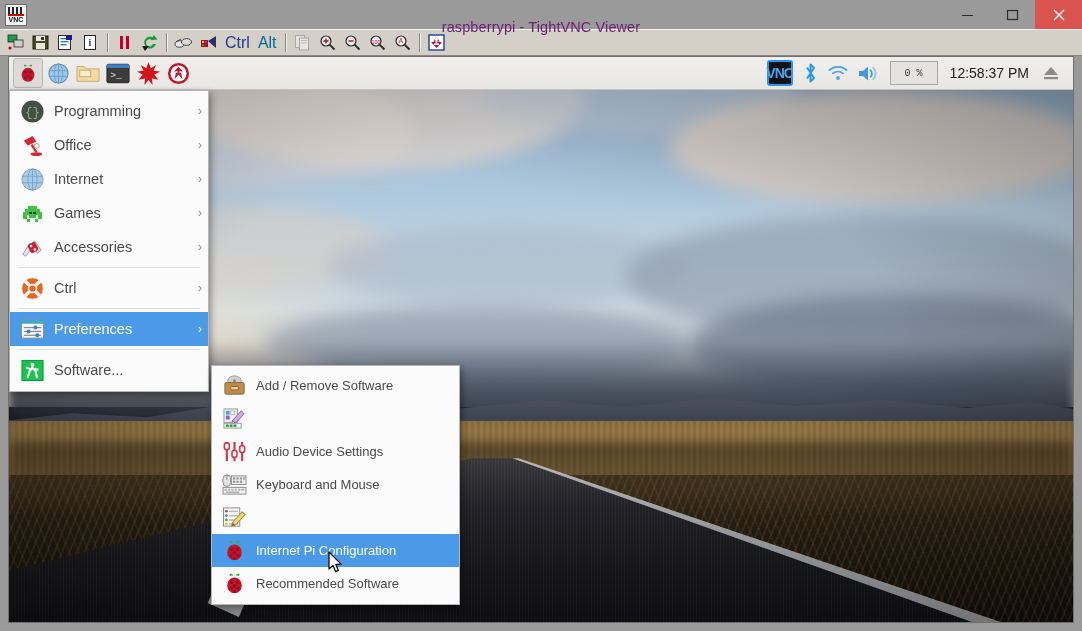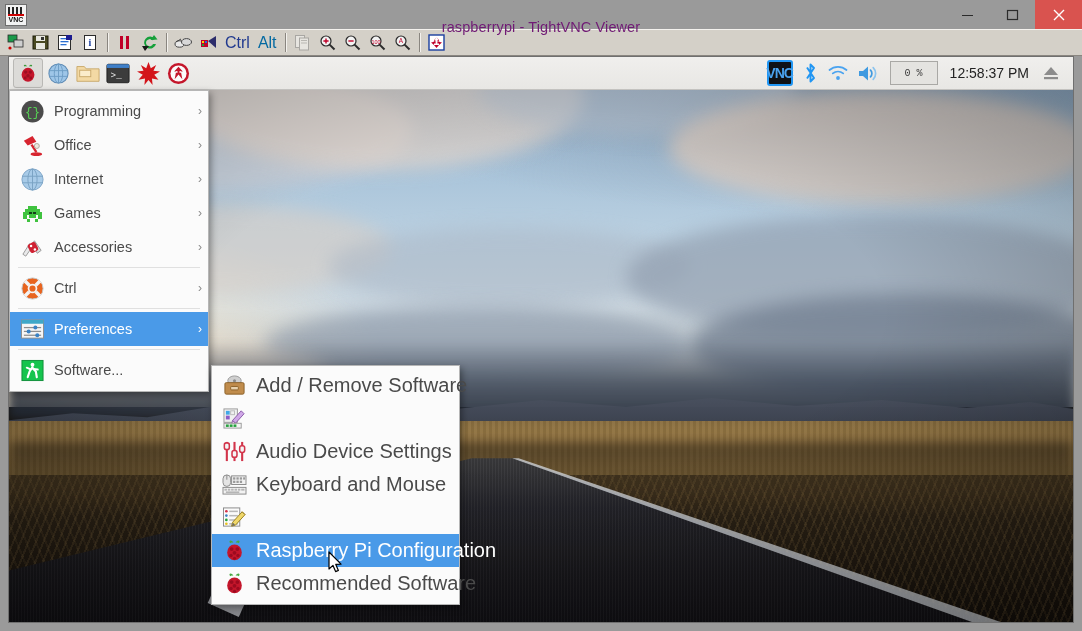--- a/index.html
+++ b/index.html
@@ -237,21 +237,21 @@
   .menu-sep { height: 1px; background: #e0e0e0; margin: 3px 8px; }
 
   #sub-menu {
     position: absolute; left: 202px; top: 308px; width: 249px;
     background: #fbfbfb;
     border: 1px solid #b6b6b6;
     box-shadow: 2px 3px 7px rgba(0,0,0,.38);
     padding: 3px 0 4px 0;
     z-index: 45;
   }
-  #sub-menu .menu-item { height: 33px; font-size: 20px; }
+  #sub-menu .menu-item { height: 33px; font-size: 13px; }
 
   
   #cursor { position: absolute; left: 319px; top: 494px; z-index: 60; }
 
   svg { display:block; }
 </style>
 </head>
 <body>
 
 <div id="app-window">
@@ -774,21 +774,21 @@
             <g fill="#96081e" opacity=".85">
               <circle cx="10" cy="11.5" r="2"></circle>
               <circle cx="16" cy="11.5" r="2"></circle>
               <circle cx="13" cy="15.4" r="2"></circle>
               <circle cx="9.4" cy="18.2" r="1.8"></circle>
               <circle cx="16.6" cy="18.2" r="1.8"></circle>
               <circle cx="13" cy="21" r="1.6"></circle>
             </g>
           </svg>
         </span>
-        <span class="mi-label">Raspberry Pi Configuration</span>
+        <span class="mi-label">Internet Pi Configuration</span>
       </div>
 
       <div class="menu-item">
         <span class="mi-icon">
           <svg width="25" height="25" viewBox="0 0 26 26">
             <path d="M8.5 5.5 C6 2 10.5 1.6 11.8 5.2 C10.2 4.4 9.4 4.8 8.5 5.5Z" fill="#49a942"></path>
             <path d="M17.5 5.5 C20 2 15.5 1.6 14.2 5.2 C15.8 4.4 16.6 4.8 17.5 5.5Z" fill="#49a942"></path>
             <ellipse cx="13" cy="15" rx="7.6" ry="8.2" fill="#c4162b"></ellipse>
             <g fill="#96081e" opacity=".85">
               <circle cx="10" cy="11.5" r="2"></circle>

